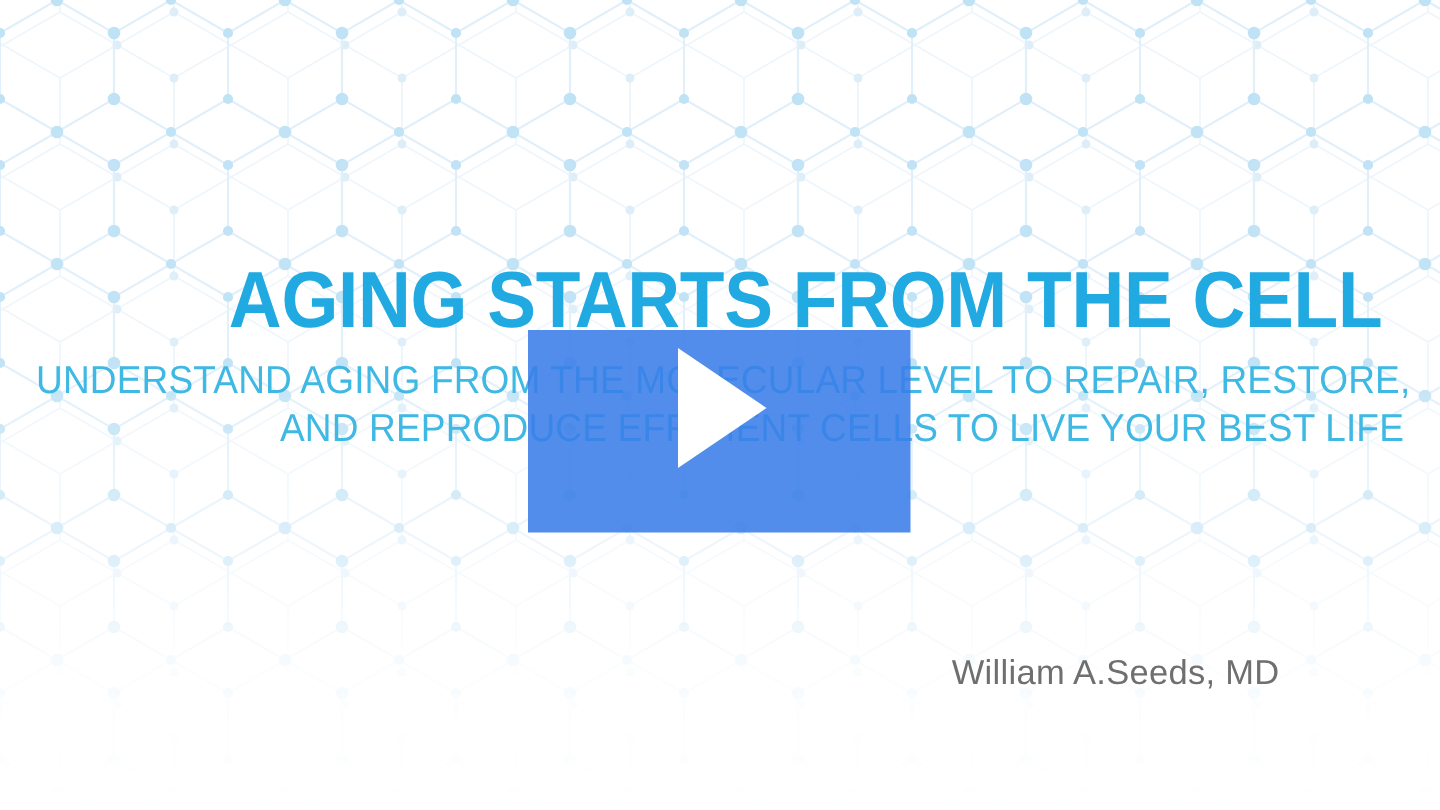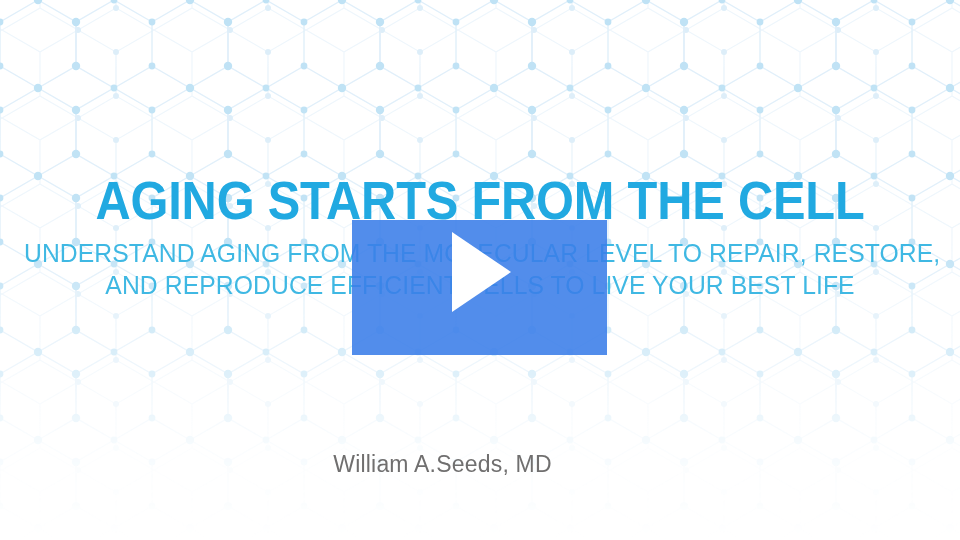--- a/index.html
+++ b/index.html
@@ -39,21 +39,21 @@
     height: 540px;
   }
 
   
   #text-block {
     position: absolute;
     left: 0;
     top: 0;
     width: 960px;
     height: 540px;
-    text-align: center;
+    text-align: right;
   }
 
   #main-title {
     position: absolute;
     left: 0;
     top: 172px;
     width: 960px;
     margin: 0;
     font-family: "Liberation Sans Narrow", "Liberation Sans", sans-serif;
     font-size: 53px;
@@ -86,21 +86,21 @@
   #subtitle .sub-line {
     display: block;
     white-space: nowrap;
   }
 
   #author {
     position: absolute;
     left: 0;
     top: 433px;
     width: 853px;
-    margin: 16px;
+    margin: 0;
     font-family: "Liberation Sans", sans-serif;
     font-size: 23px;
     line-height: 30px;
     font-weight: normal;
     color: #706f6f;
     letter-spacing: 0.2px;
   }
 
   
   #play-overlay {

